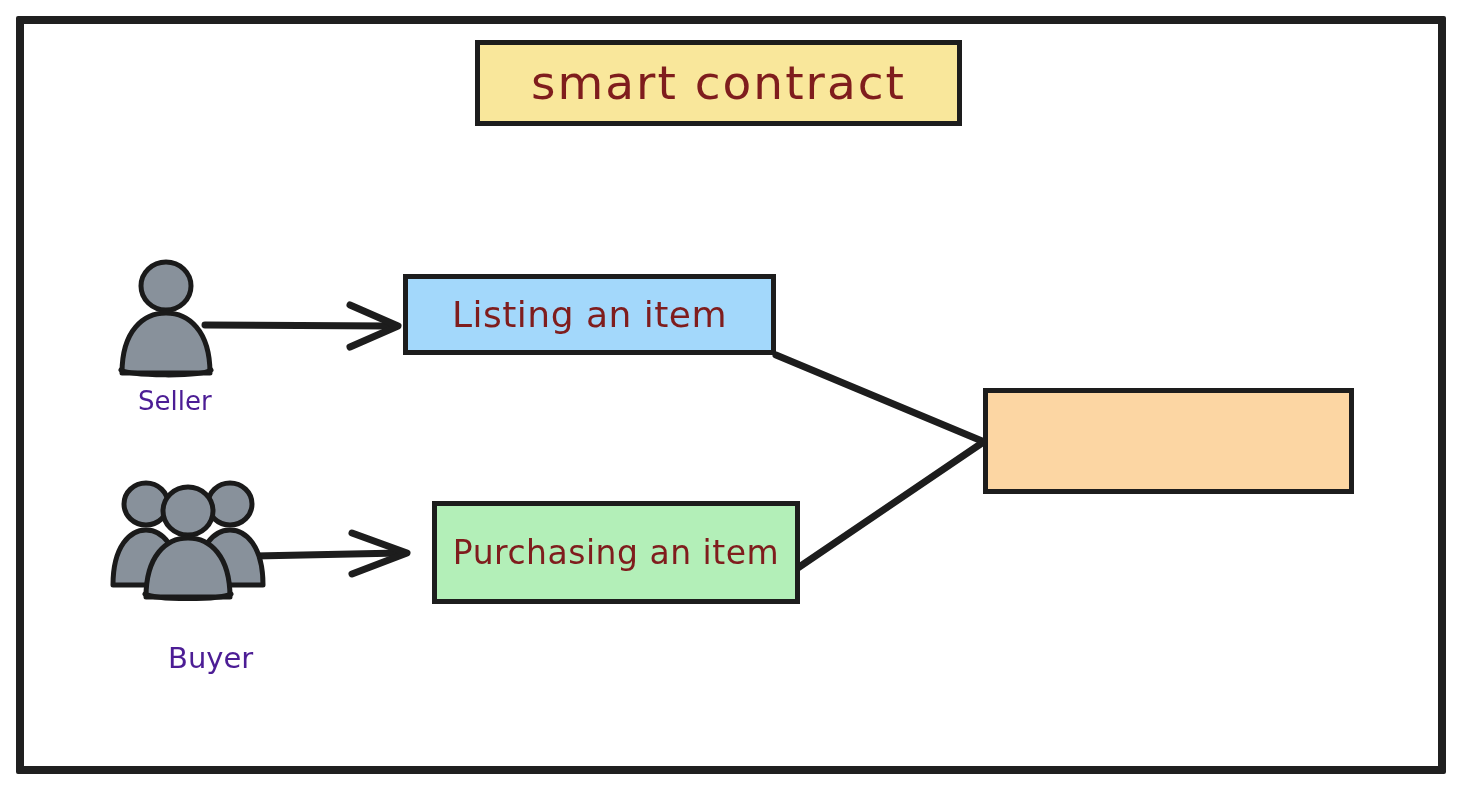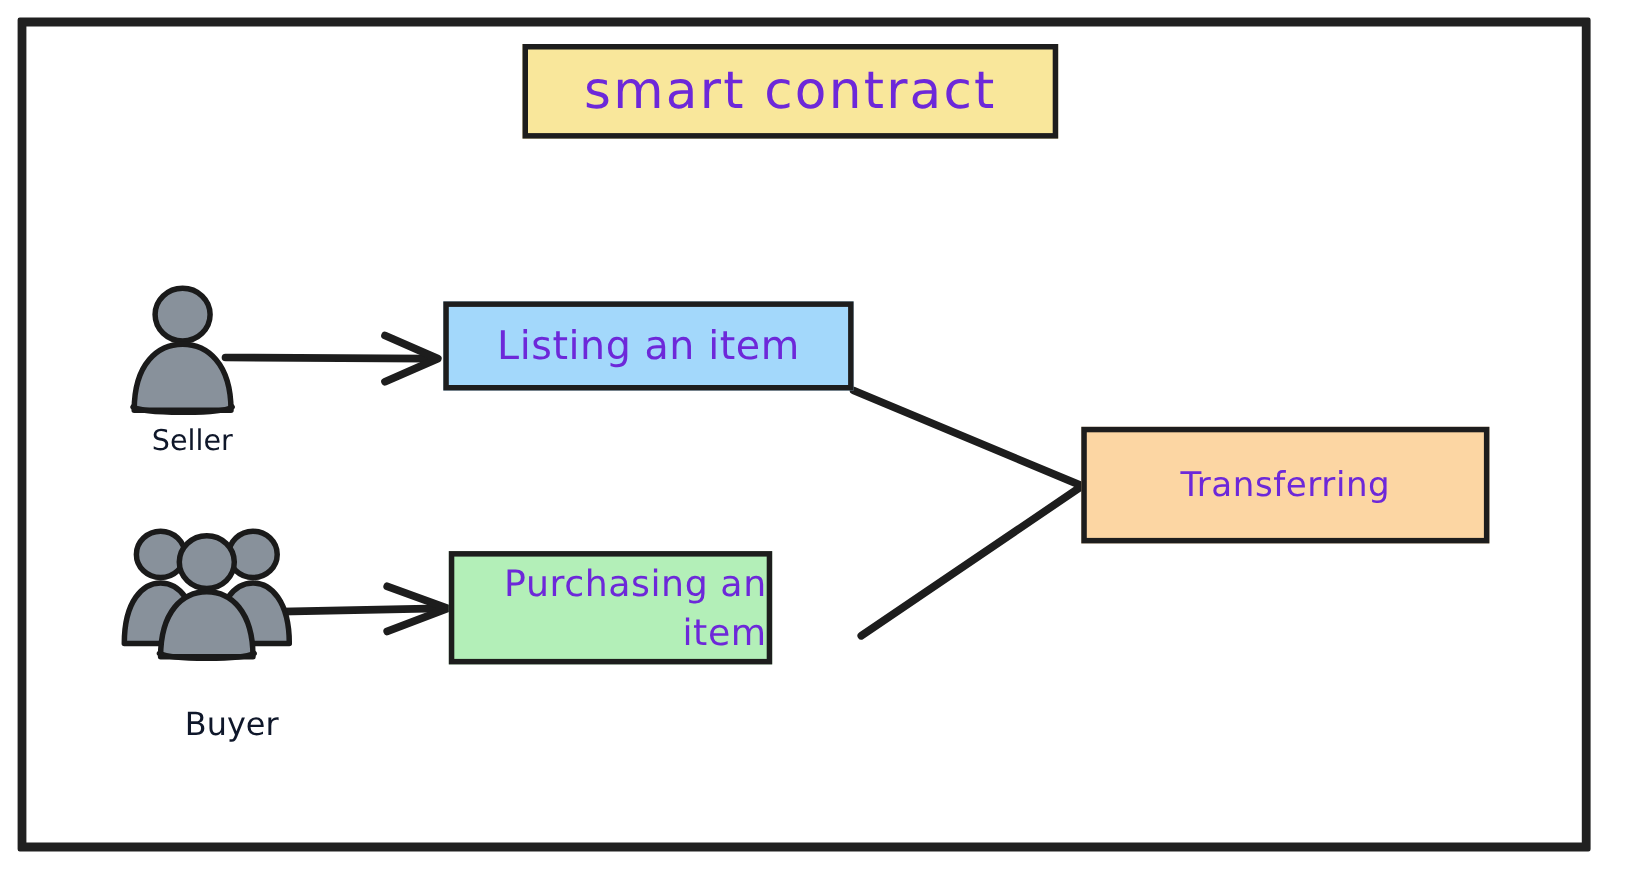--- a/index.html
+++ b/index.html
@@ -27,22 +27,22 @@
     box-sizing: border-box;
     border-radius: 2px;
   }
   .node {
     position: absolute;
     box-sizing: border-box;
     border: 5px solid #1d1d1d;
     display: flex;
     align-items: center;
     justify-content: center;
-    text-align: right;
-    color: #6d28d9;
+    text-align: center;
+    color: #7f1d1d;
     font-family: "DejaVu Sans", sans-serif;
     letter-spacing: 0.5px;
     line-height: 1.32;
   }
   .node-title {
     left: 475px;
     top: 40px;
     width: 487px;
     height: 86px;
     background: #f9e79b;
@@ -51,23 +51,23 @@
   }
   .node-listing {
     left: 403px;
     top: 274px;
     width: 373px;
     height: 81px;
     background: #a3d8fb;
     font-size: 36px;
   }
   .node-purchasing {
-    left: 408px;
+    left: 432px;
     top: 501px;
-    width: 294px;
+    width: 368px;
     height: 103px;
     background: #b3efb8;
     font-size: 33px;
   }
   .node-transfer {
     left: 983px;
     top: 388px;
     width: 371px;
     height: 106px;
     background: #fcd6a3;
@@ -79,21 +79,21 @@
   .actor {
     position: absolute;
   }
   .actor-seller { left: 108px; top: 258px; width: 130px; height: 120px; }
   .actor-buyer  { left: 108px; top: 478px; width: 165px; height: 125px; }
 
   .actor-label {
     position: absolute;
     font-family: "DejaVu Sans", sans-serif;
     font-size: 26px;
-    color: #0f172a;
+    color: #4c1d95;
     white-space: nowrap;
   }
   .label-seller { left: 138px; top: 386px; }
   .label-buyer  { left: 148px; top: 641px; font-size: 29px; margin-left: 20px; }
 
   .connector {
     position: absolute;
     left: 0;
     top: 0;
     width: 1478px;
@@ -135,21 +135,20 @@
 
   <div class="node node-listing">
     <span>Listing an item</span>
   </div>
 
   <div class="node node-purchasing">
     <span>Purchasing an item</span>
   </div>
 
   <div class="node node-transfer">
-    <span class="line1">Transferring</span>
   </div>
 
   <svg class="actor actor-seller" viewBox="0 0 130 120" xmlns="http://www.w3.org/2000/svg">
     <ellipse cx="58" cy="28" rx="25" ry="24" fill="#88919b" stroke="#1a1a1a" stroke-width="5"></ellipse>
     <path d="M 14 115 C 14 72 36 55 58 55 C 80 55 102 72 102 115 Z" fill="#88919b" stroke="#1a1a1a" stroke-width="5" stroke-linejoin="round"></path>
     <path d="M 13 112 C 22 118 92 119 103 112" fill="none" stroke="#1a1a1a" stroke-width="5" stroke-linecap="round"></path>
   </svg>
   <div class="actor-label label-seller">Seller</div>
 
   <svg class="actor actor-buyer" viewBox="0 0 165 125" xmlns="http://www.w3.org/2000/svg">

